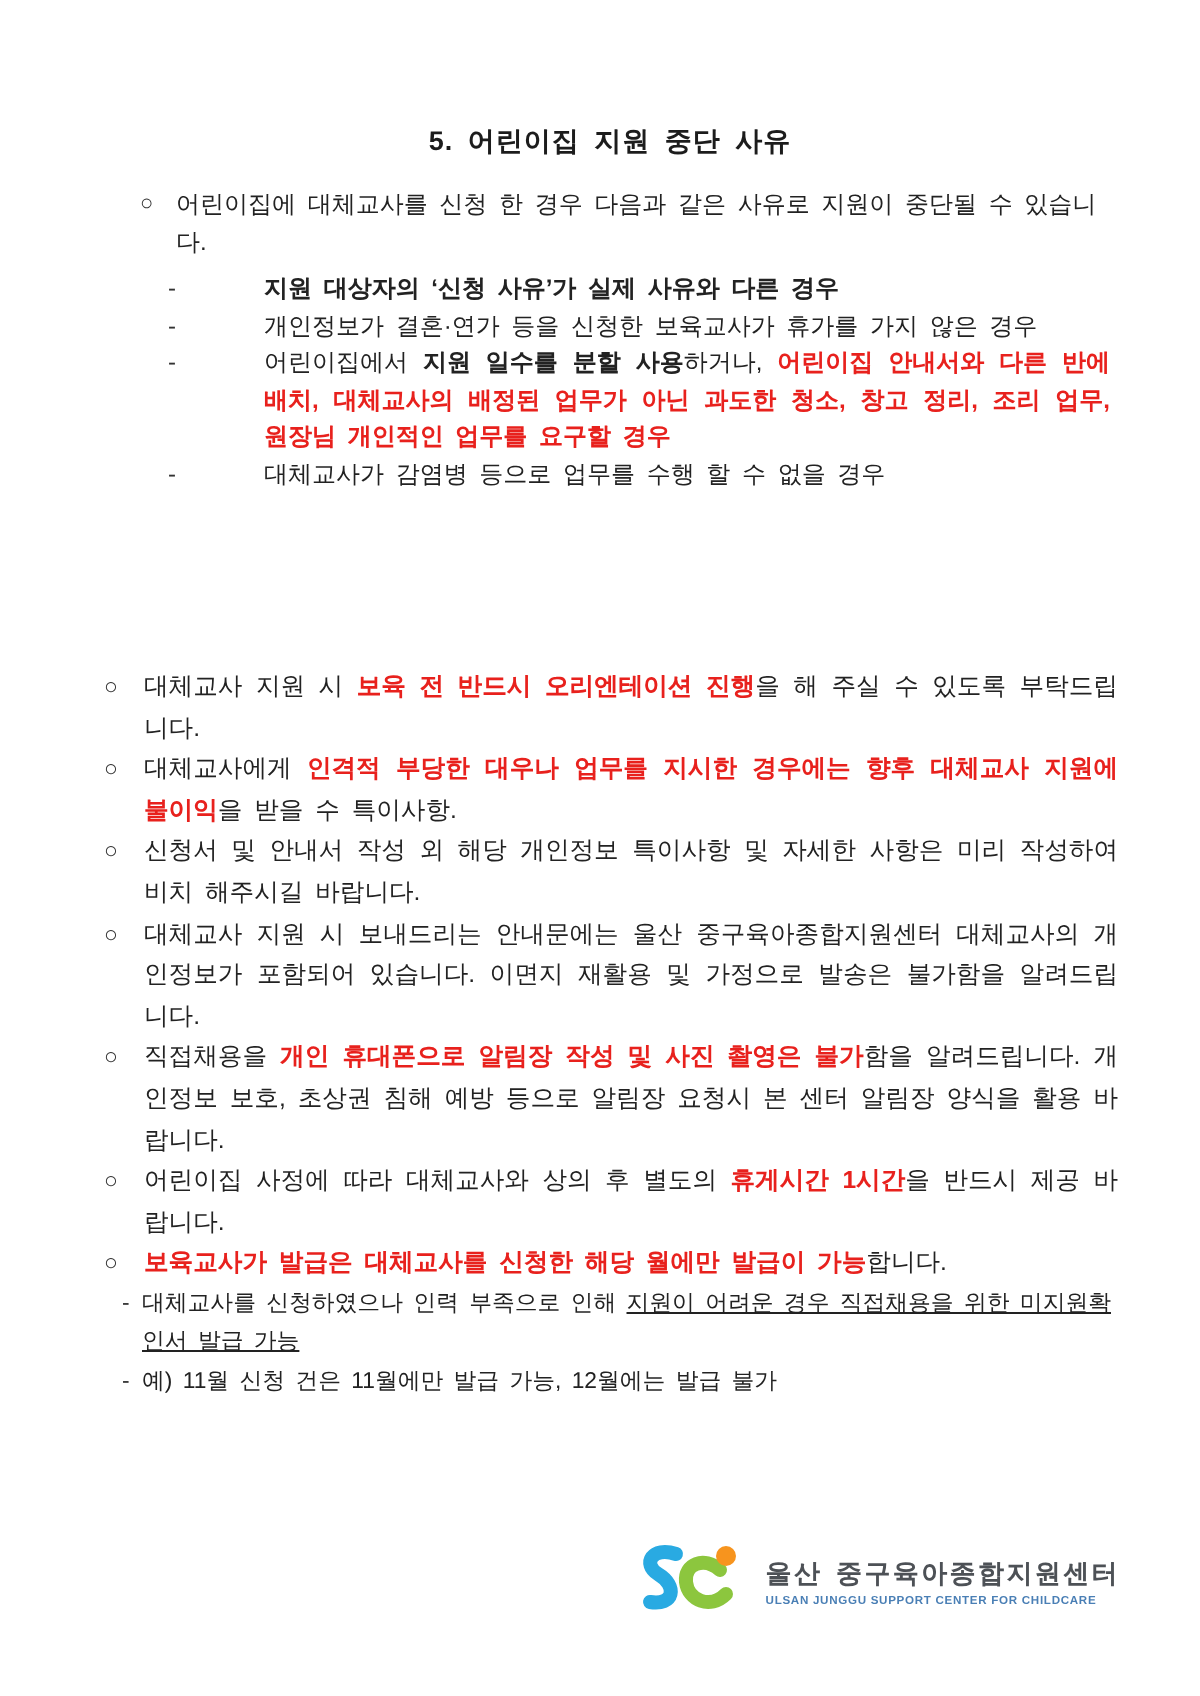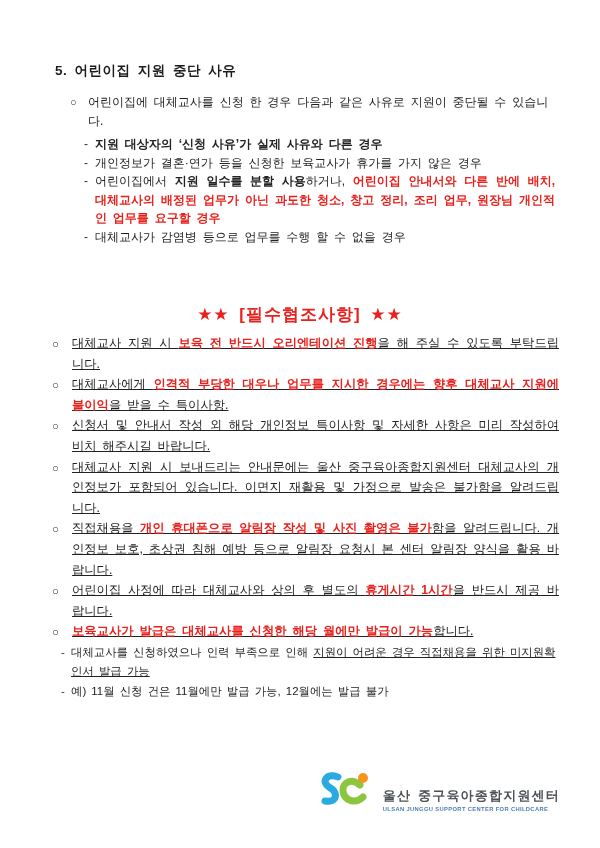--- a/index.html
+++ b/index.html
@@ -10,53 +10,53 @@
     color:#222;
     position:relative;
     overflow:hidden;
   }
   .page{position:absolute;inset:0;background:#fff;}
 
   
   .sec5{position:absolute;top:62px;left:55px;width:500px;}
   .sec5-title{
     font-size:13.5px;font-weight:bold;letter-spacing:.5px;
-    word-spacing:3px;margin:0 0 13px 0;color:#1c1c1c;
+    word-spacing:3px;margin:0 0 13px 0;color:#1c1c1c;text-align:center;
   }
   .intro-row{display:flex;padding-left:15px;margin-bottom:4px;
     font-size:12px;line-height:19px;word-spacing:2.5px;}
   .intro-row .marker{width:18px;flex:none;font-size:11px;color:#333;}
   .dash-list{padding-left:29px;}
   .dash-item{display:flex;font-size:12px;line-height:18.6px;word-spacing:2.5px;}
   .dash-item .marker{width:11px;flex:none;color:#333;}
-  .dash-item .txt{display:block;flex:1;text-align:justify;}
+  .dash-item .txt{display:block;flex:1;text-align:justify;margin-left:37px;}
 
   
   .notice-title{
     position:absolute;top:303px;left:0;width:100%;
     text-align:center;margin:0;
     font-size:17px;font-weight:bold;color:#e8211d;
     letter-spacing:1px;word-spacing:4px;
   }
   .notice-list{position:absolute;top:333px;left:52px;width:507px;}
   .n-item{display:flex;font-size:12.3px;line-height:20.6px;word-spacing:2.5px;}
   .n-item .marker{width:20px;flex:none;font-size:11.5px;color:#333;padding-top:1px;}
-  .n-item .txt{display:block;flex:1;text-align:justify;text-decoration:underline;}
+  .n-item .txt{display:block;flex:1;text-align:justify;}
   .sub-item{display:flex;font-size:11.4px;line-height:19.5px;word-spacing:2px;padding-left:9px;}
   .sub-item .marker{width:10px;flex:none;color:#333;}
   .sub-item .txt{display:block;flex:1;}
 
   .b{font-weight:bold;}
   .r{color:#e8211d;}
   .u{text-decoration:underline;}
 
   
   .footer{
     position:absolute;top:770px;right:40px;
-    display:flex;align-items:flex-end;gap:7px;
+    display:flex;align-items:center;gap:7px;
   }
   .logo-mark{flex:none;}
   .footer-text{display:flex;flex-direction:column;}
   .footer-kr{font-size:13px;font-weight:bold;color:#4d5156;letter-spacing:1.2px;word-spacing:2px;}
   .footer-en{font-size:5.8px;color:#4a7fb5;letter-spacing:.35px;margin-top:1.5px;font-weight:bold;}
 </style>
 </head>
 <body>
 
 <div class="page">
@@ -82,21 +82,20 @@
         <span class="marker">-</span>
         <span class="txt"><span>어린이집에서 </span><span class="b">지원 일수를 분할 사용</span><span>하거나, </span><span class="b r">어린이집 안내서와 다른 반에 배치, 대체교사의 배정된 업무가 아닌 과도한 청소, 창고 정리, 조리 업무, 원장님 개인적인 업무를 요구할 경우</span></span>
       </div>
       <div class="dash-item">
         <span class="marker">-</span>
         <span class="txt"><span>대체교사가 감염병 등으로 업무를 수행 할 수 없을 경우</span></span>
       </div>
     </div>
   </section>
 
-  <h1 class="notice-title">★★  [필수협조사항]  ★★</h1>
 
   <section class="notice-list">
     <div class="n-item">
       <span class="marker">○</span>
       <span class="txt"><span>대체교사 지원 시 </span><span class="b r">보육 전 반드시 오리엔테이션 진행</span><span>을 해 주실 수 있도록 부탁드립니다.</span></span>
     </div>
     <div class="n-item">
       <span class="marker">○</span>
       <span class="txt"><span>대체교사에게 </span><span class="b r">인격적 부당한 대우나 업무를 지시한 경우에는 향후 대체교사 지원에 불이익</span><span>을 받을 수 특이사항.</span></span>
     </div>

